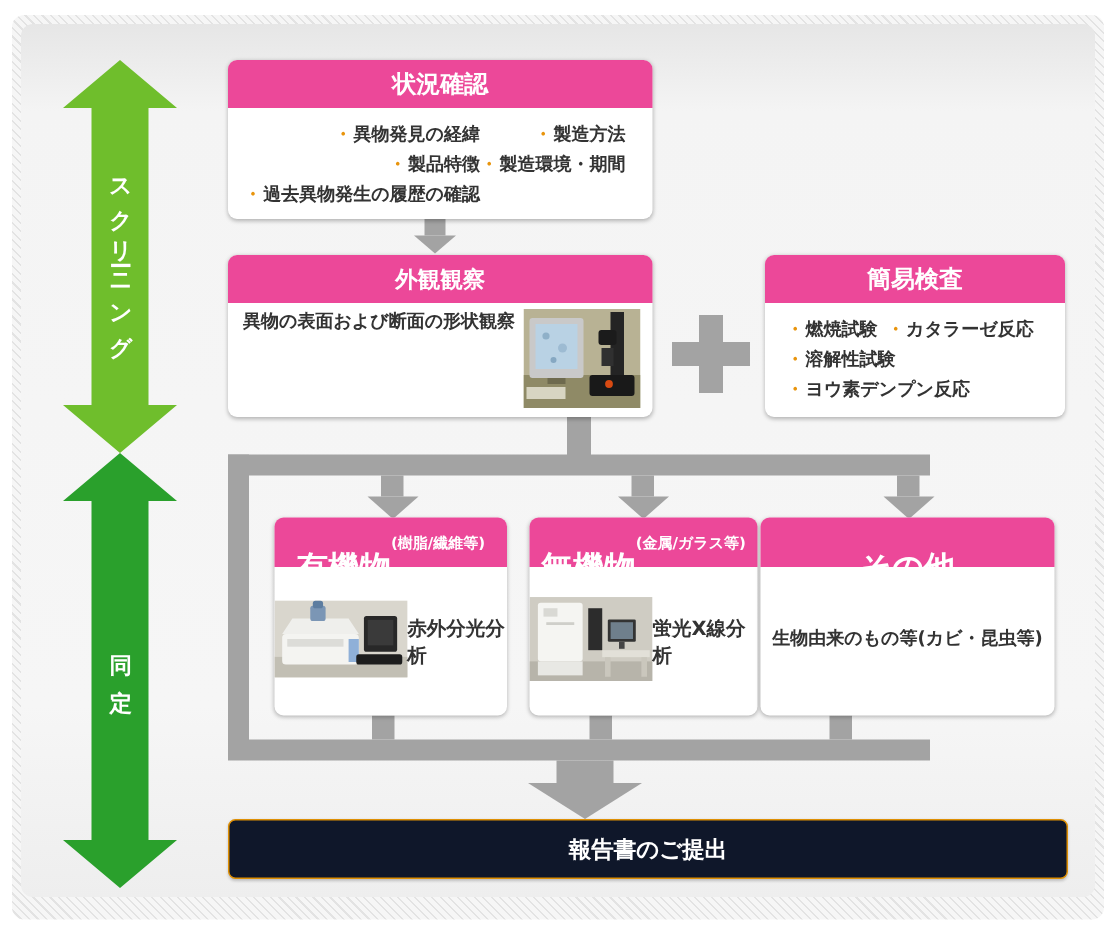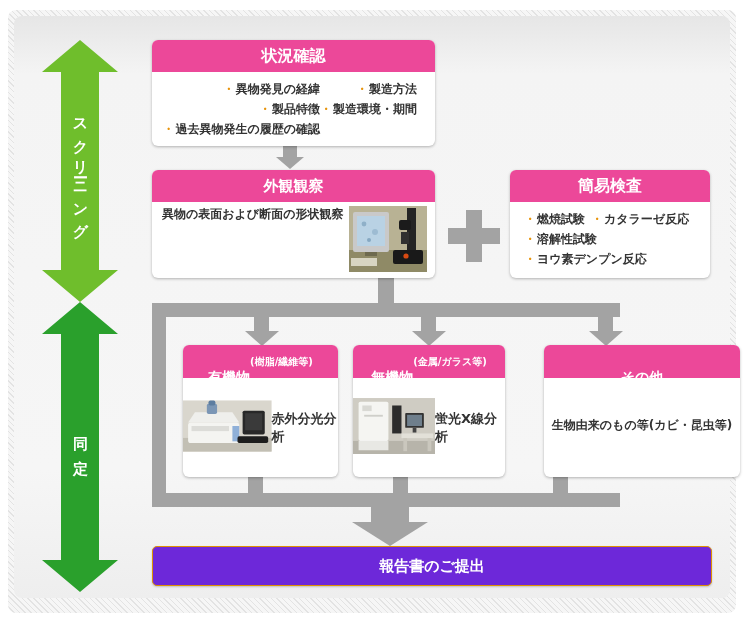--- a/index.html
+++ b/index.html
@@ -68,33 +68,33 @@
   #box-appearance .hd .t{font-size:15px;}
   #box-appearance .bd{display:flex;padding:4px 8px 4px 10px;height:68px;}
   #box-appearance .obs{font-size:12px;font-weight:bold;flex:1;}
   #box-simple{left:510px;top:170px;width:200px;height:108px;}
   #box-simple .hd{height:32px;}
   #box-simple .bd{padding:8px 0 0 14px;}
   .brow{font-size:12px;font-weight:bold;line-height:1.65;white-space:nowrap;}
   .binline{display:inline-block;margin-right:6px;}
   .catbox{top:345px;height:132px;}
   .catbox .hd{height:33px;}
-  .catbox .hd .t{font-size:14px;margin-top:33px;}
+  .catbox .hd .t{font-size:21px;margin-top:33px;}
   .catbox .hd .n{font-size:10px;}
   .catbox .bd{display:flex;flex-direction:row;align-items:center;justify-content:center;height:95px;}
   .caption{font-size:13px;font-weight:bold;margin-top:5px;}
   #box-organic{left:183px;width:155px;}
   #box-inorganic{left:353px;width:152px;}
-  #box-other{left:544px;width:196px;}
+  #box-other{left:507px;width:196px;}
   #box-other .bio{font-size:12px;font-weight:bold;white-space:nowrap;}
   #box-other .tests{margin-top:6px;font-size:12px;font-weight:bold;white-space:nowrap;}
   
   #report-bar{
     position:absolute;left:152px;top:546px;width:558px;height:38px;z-index:3;
-    background:#6d28d9;border:1px solid #de8f04;border-radius:5px;
+    background:#0f172a;border:1px solid #de8f04;border-radius:5px;
     display:flex;align-items:center;justify-content:center;
     color:#fff;font-weight:bold;font-size:15px;
     box-shadow:0 1px 2px rgba(0,0,0,.2);
   }
   svg{display:block;}
 </style>
 </head>
 <body>
 
 <div class="stage">

